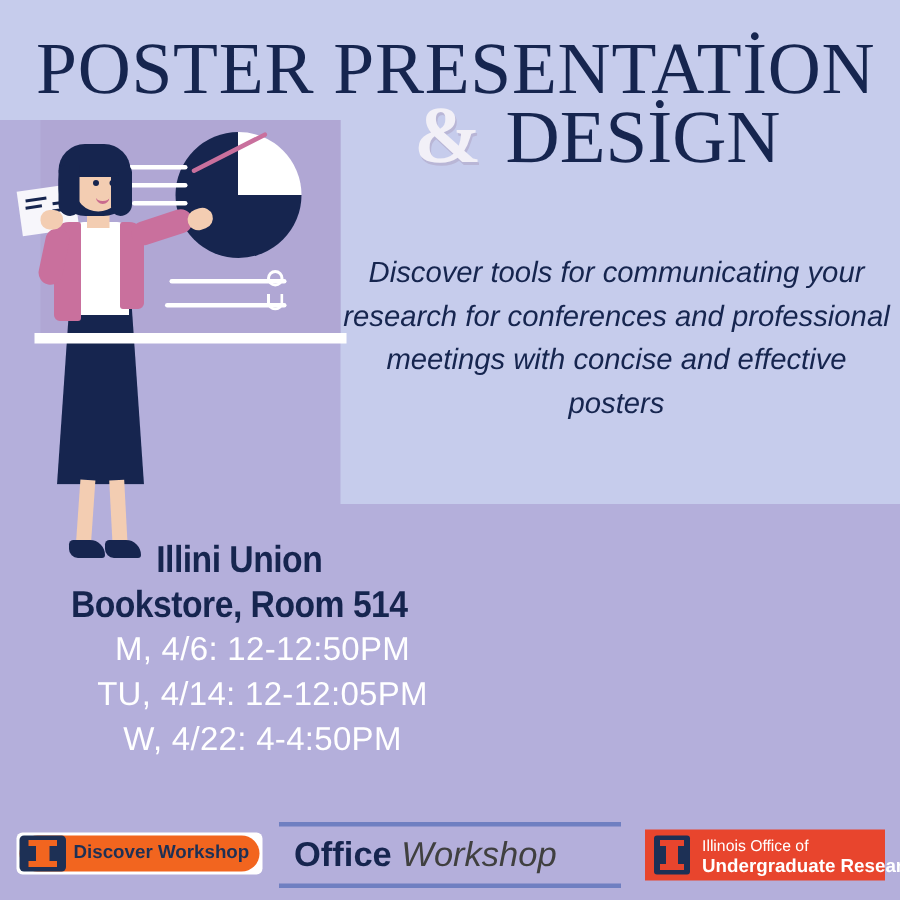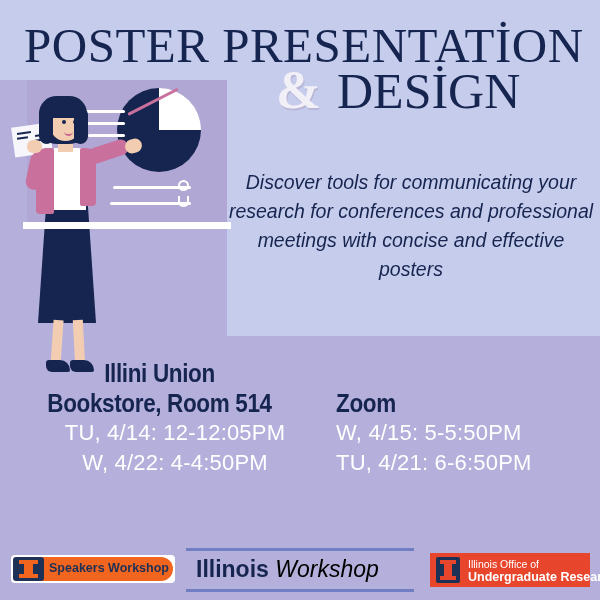--- a/index.html
+++ b/index.html
@@ -152,21 +152,21 @@
   .blocki{position:absolute;background:#f2651f;}
   .ls-txt{position:absolute;left:38px;top:6px;font-size:12.5px;
     font-weight:bold;color:#1d3055;white-space:nowrap;}
 
   .logo-writers{position:absolute;left:186px;top:548px;width:228px;height:44px;}
   .lw-rule{position:absolute;left:0;width:228px;height:3px;background:#6f7fc1;}
   .lw-rule-top{top:0;}
   .lw-rule-bot{top:41px;}
   .lw-txt{position:absolute;left:10px;top:8px;font-size:23px;white-space:nowrap;}
   .lw-a{font-weight:bold;color:#16254f;}
-  .lw-b{font-style:italic;color:#000000;}
+  .lw-b{font-style:italic;color:#404040;}
 
   .logo-iour{
     position:absolute;left:430px;top:553px;width:160px;height:34px;
     background:#e8452d;
   }
   .li-block{position:absolute;left:6px;top:4px;width:24px;height:26px;
     background:#1d3055;border-radius:2px;}
   .li-t1{position:absolute;left:38px;top:5px;font-size:10.5px;color:#ffffff;white-space:nowrap;}
   .li-t2{position:absolute;left:38px;top:17px;font-size:12.5px;font-weight:bold;color:#ffffff;white-space:nowrap;}
 </style>
@@ -228,45 +228,41 @@
   <div class="title-line1">POSTER PRESENTATİON</div>
   <div class="title-line2">
     <span class="amp">&amp;</span><span>DESİGN</span>
   </div>
 
   <div class="desc">Discover tools for communicating your research for conferences and professional meetings with concise and effective posters</div>
 
   <div class="col col-left">
     <div class="venue">Illini Union</div>
     <div class="venue">Bookstore, Room 514</div>
+    <div class="sess">M, 4/6: 12-12:50PM</div>
     <div class="sess">TU, 4/14: 12-12:05PM</div>
     <div class="sess">W, 4/22: 4-4:50PM</div>
   </div>
 
-  <div class="col col-right">
-    <div class="venue">Zoom</div>
-    <div class="sess">W, 4/15: 5-5:50PM</div>
-    <div class="sess">TU, 4/21: 6-6:50PM</div>
-  </div>
 
   <div class="logo-speakers">
     <div class="ls-pill"></div>
     <div class="ls-block">
       <div class="blocki" style="left:6px;top:3px;width:19px;height:4px;"></div>
       <div class="blocki" style="left:11px;top:7px;width:9px;height:10px;"></div>
       <div class="blocki" style="left:6px;top:17px;width:19px;height:4px;"></div>
     </div>
-    <div class="ls-txt">Speakers Workshop</div>
+    <div class="ls-txt">Discover Workshop</div>
   </div>
 
   <div class="logo-writers">
     <div class="lw-rule lw-rule-top"></div>
     <div class="lw-rule lw-rule-bot"></div>
     <div class="lw-txt">
-      <span class="lw-a">Illinois</span>
+      <span class="lw-a">Office</span>
       <span class="lw-b">Workshop</span>
     </div>
   </div>
 
   <div class="logo-iour">
     <div class="li-block">
       <div class="blocki" style="left:4px;top:3px;width:16px;height:4px;background:#e8452d;"></div>
       <div class="blocki" style="left:8px;top:7px;width:8px;height:12px;background:#e8452d;"></div>
       <div class="blocki" style="left:4px;top:19px;width:16px;height:4px;background:#e8452d;"></div>
     </div>

